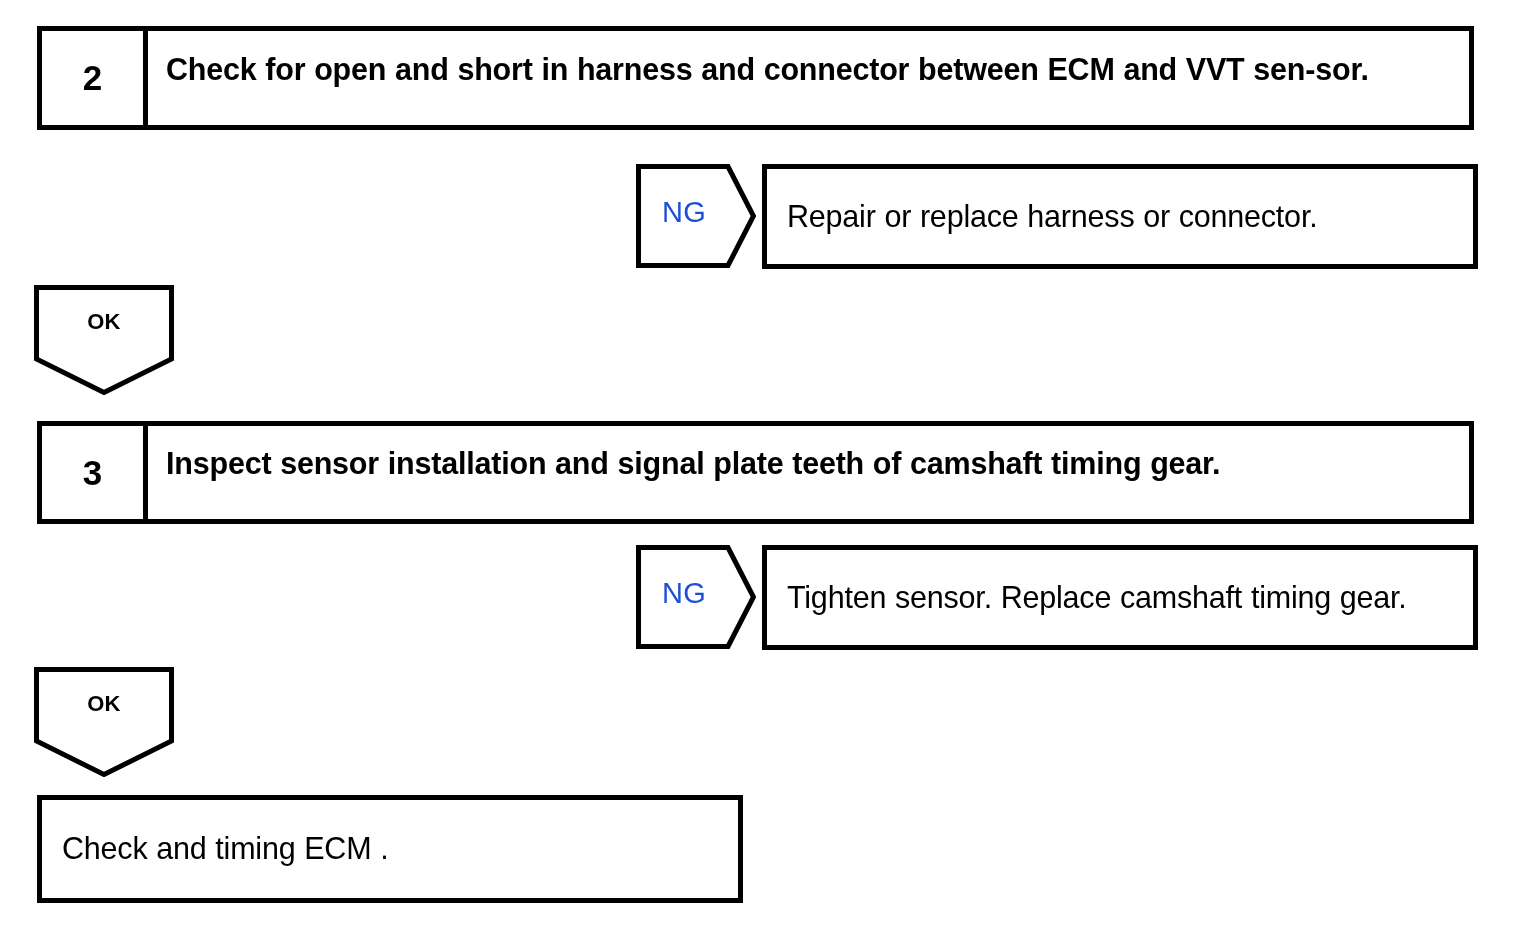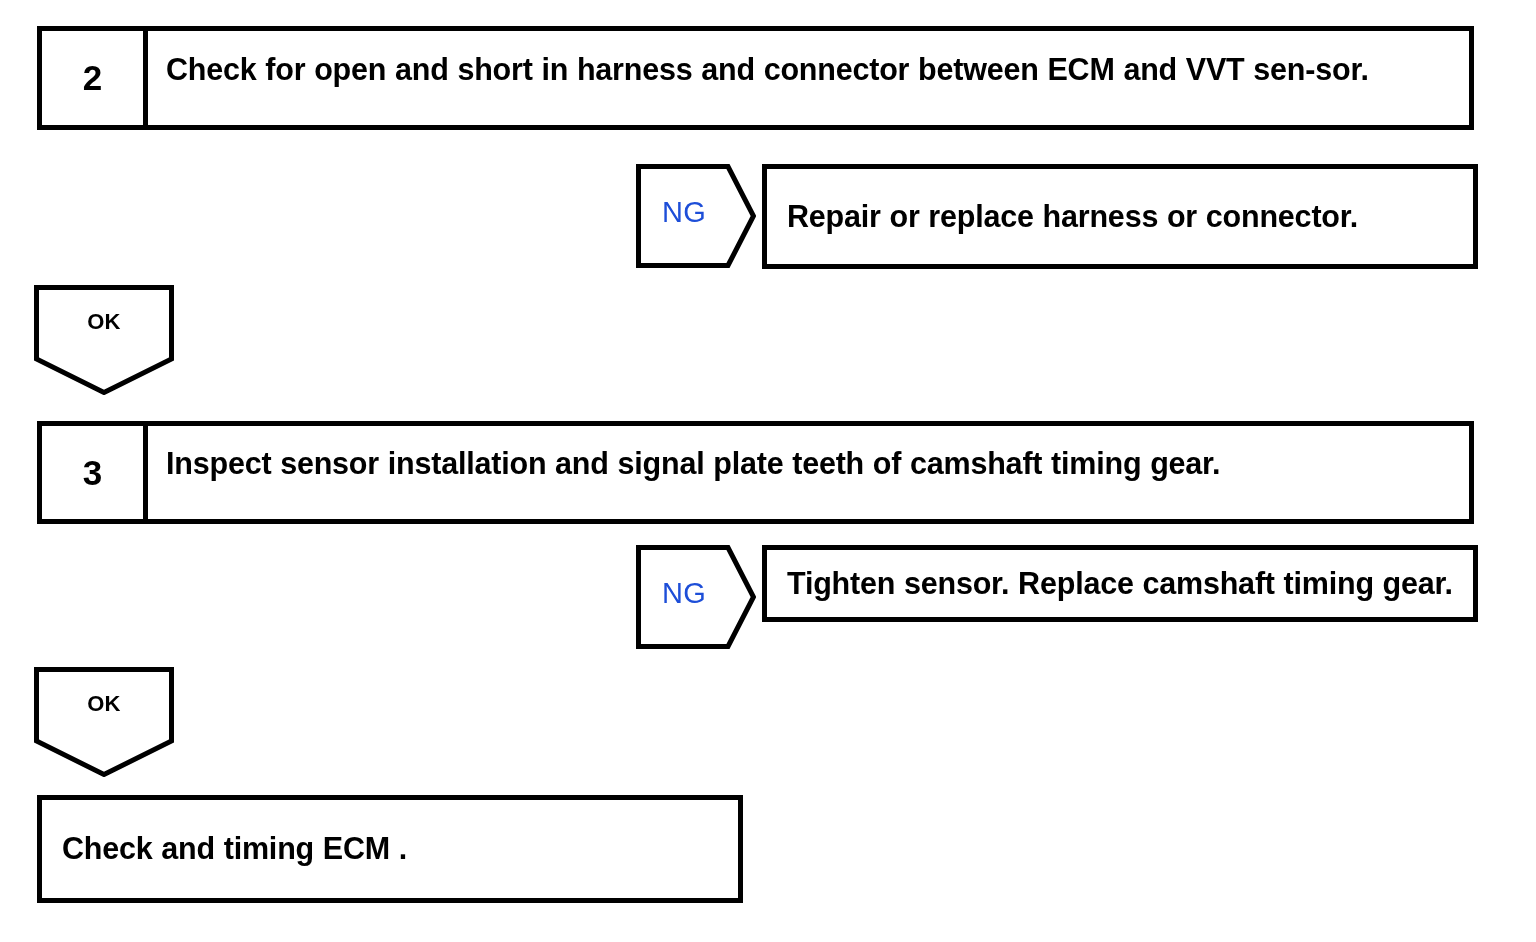--- a/index.html
+++ b/index.html
@@ -57,21 +57,21 @@
   
   .result-box {
     position: absolute;
     box-sizing: border-box;
     border: 5px solid #000000;
     background: #ffffff;
     display: flex;
     align-items: center;
     padding: 0 16px 0 20px;
     font-size: 30.5px;
-    font-weight: bold;
+    font-weight: normal;
     color: #000000;
     letter-spacing: -0.2px;
     word-spacing: 0.5px;
     line-height: 1.28;
   }
 
   
   .ng-tag {
     position: absolute;
     width: 120px;
@@ -146,21 +146,21 @@
     <div class="step-text">Inspect sensor installation and signal plate teeth of camshaft timing gear.</div>
   </div>
 
   <div class="ng-tag" style="left:636px; top:545px;">
     <svg viewBox="0 0 120 104" preserveAspectRatio="none" aria-hidden="true">
       <polygon points="2.5,2.5 92,2.5 117.5,52 92,101.5 2.5,101.5" fill="#ffffff" stroke="#000000" stroke-width="5" stroke-linejoin="miter"></polygon>
     </svg>
     <div class="ng-label">NG</div>
   </div>
 
-  <div class="result-box" style="left:762px; top:545px; width:716px; height:77px;">Tighten sensor. Replace camshaft timing gear.</div>
+  <div class="result-box" style="left:762px; top:545px; width:716px; height:105px;">Tighten sensor. Replace camshaft timing gear.</div>
 
   <div class="ok-tag" style="left:34px; top:667px;">
     <svg viewBox="0 0 140 110" preserveAspectRatio="none" aria-hidden="true">
       <polygon points="2.5,2.5 137.5,2.5 137.5,74 70,107.5 2.5,74" fill="#ffffff" stroke="#000000" stroke-width="5" stroke-linejoin="miter"></polygon>
     </svg>
     <div class="ok-label">OK</div>
   </div>
 
   <div class="result-box" style="left:37px; top:795px; width:706px; height:108px;">Check and timing ECM .</div>
 

